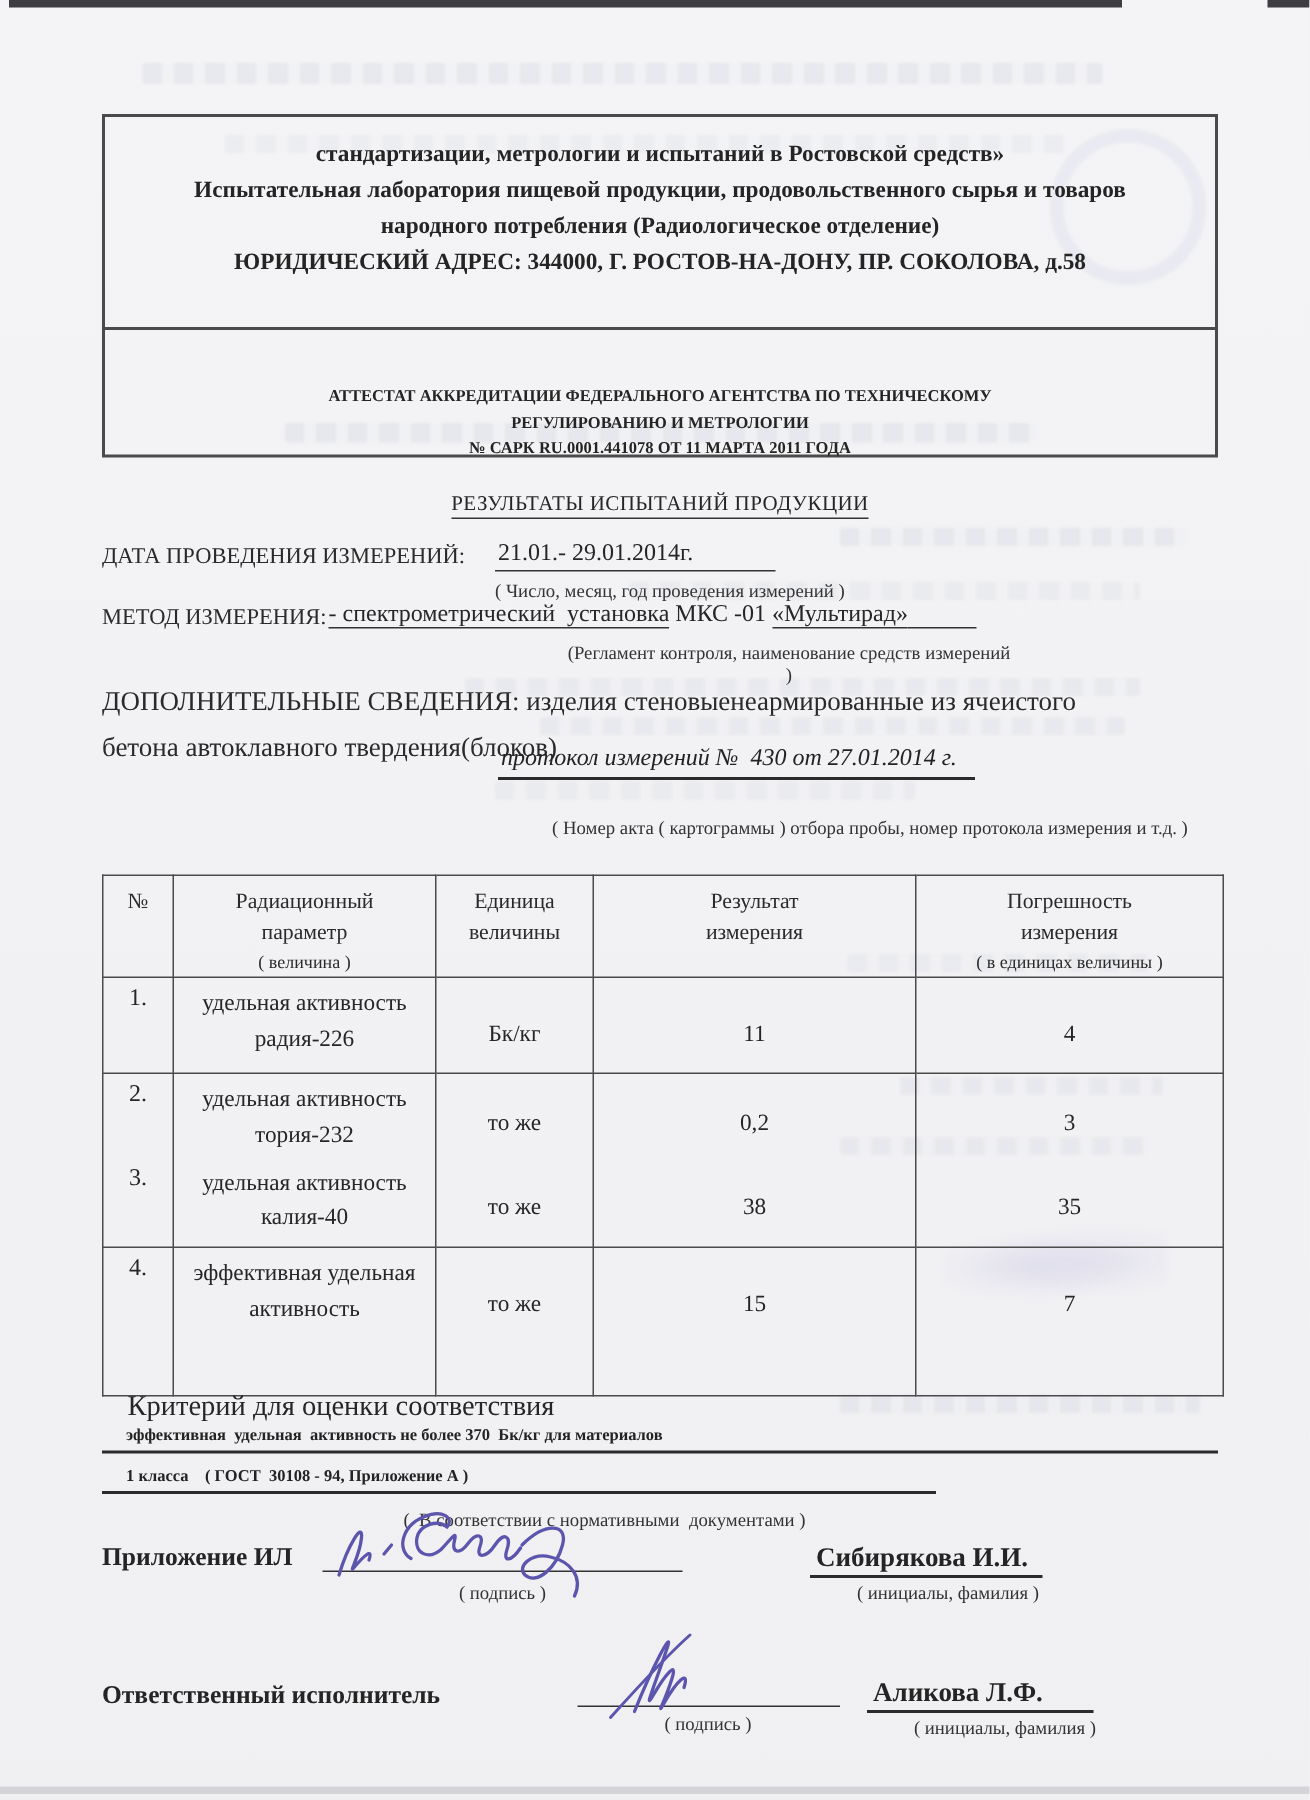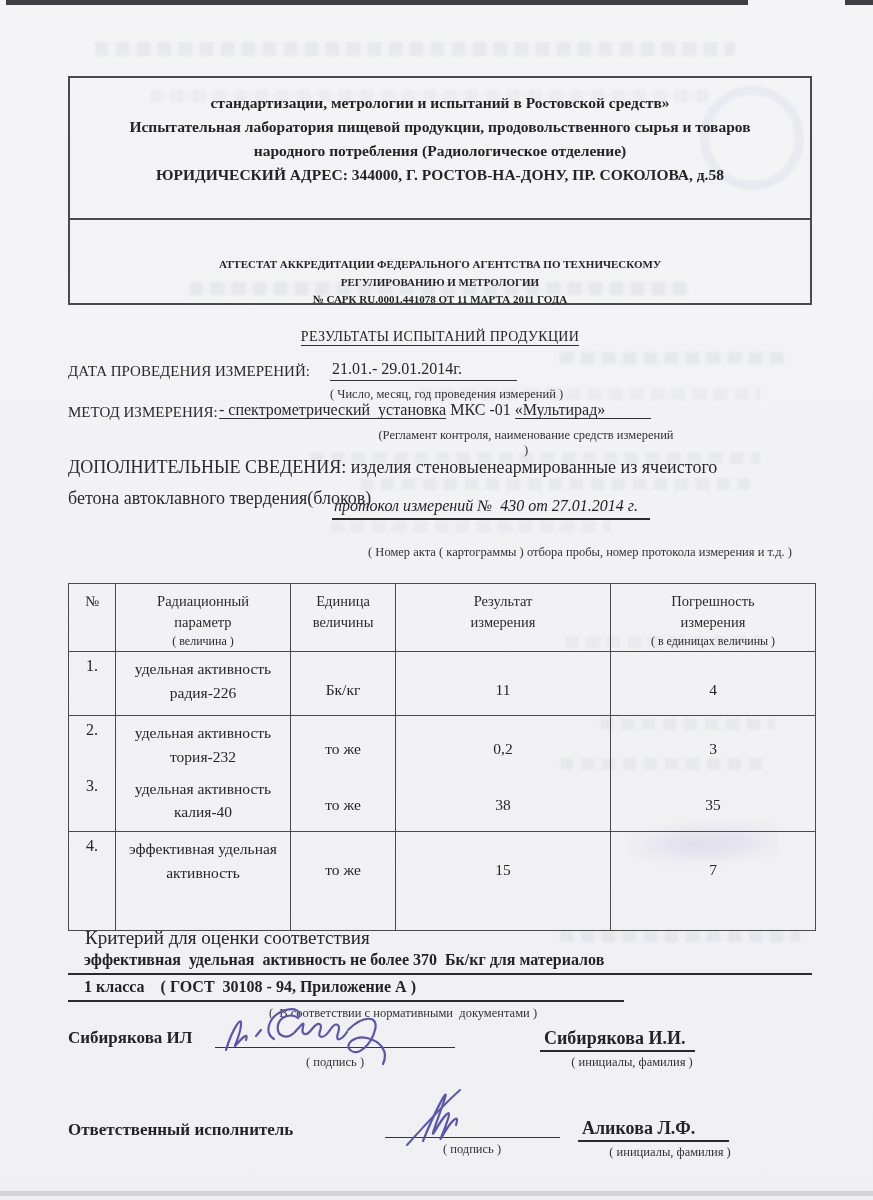--- a/index.html
+++ b/index.html
@@ -64,21 +64,21 @@
   .th-small{font-size:12px;}
   tr.hdr{height:58px;}
   tr.r1{height:64px;} tr.r2{height:56px;} tr.r3{height:60px;} tr.r4{height:99px;}
   tr.r2 td{border-bottom:none;} tr.r3 td{border-top:none;}
   td.num{vertical-align:top;padding-top:5px;text-align:center;font-size:16px;}
   td.param{vertical-align:top;padding-top:5px;text-align:center;font-size:15.5px;line-height:1.5;}
   td.val{vertical-align:top;padding-top:29px;text-align:center;font-size:15.5px;}
   tr.r2 td.val, tr.r3 td.val{padding-top:24px;}
   
   .criteria-label{position:absolute;left:85px;top:927px;font-size:19px;color:#262626;}
-  .criteria-line{position:absolute;font-weight:bold;font-size:16px;color:#232323;
+  .criteria-line{position:absolute;font-weight:bold;font-size:11px;color:#232323;
     border-bottom:2px solid #2b2b2b;padding:0 0 4px 16px;box-sizing:border-box;}
   .criteria-line1{left:68px;top:951px;width:744px;}
   .criteria-line2{left:68px;top:978px;width:556px;}
   
   .sig-role{position:absolute;font-weight:bold;font-size:17px;color:#242424;}
   .sig-line{position:absolute;border-bottom:1.6px solid #333;}
   .sig-name{position:absolute;font-weight:bold;font-size:18px;color:#242424;
     border-bottom:2px solid #2b2b2b;padding:0 10px 1px 4px;}
   .sig-svg{position:absolute;}
   .sig-svg path{fill:none;stroke-linecap:round;}
@@ -202,21 +202,21 @@
       <td class="val">7</td>
     </tr>
   </tbody>
     </table>
 
   <div class="criteria-label">Критерий для оценки соответствия</div>
   <div class="criteria-line criteria-line1 pre">эффективная  удельная  активность не более 370  Бк/кг для материалов</div>
   <div class="criteria-line criteria-line2 pre">1 класса    ( ГОСТ  30108 - 94, Приложение А )</div>
   <div class="small-caption pre" style="left:228px;top:1006px;width:350px;text-align:center;">(  В соответствии с нормативными  документами )</div>
 
-  <div class="sig-role" style="left:68px;top:1028px;">Сибирякова ИЛ</div>
+  <div class="sig-role" style="left:68px;top:1028px;">Приложение ИЛ</div>
   <div class="sig-line" style="left:215px;top:1025px;width:240px;height:22px;"></div>
   <svg class="sig-svg" style="left:208px;top:992px;" width="250" height="80" viewBox="0 0 250 80">
     <path d="M18,58 C24,38 34,22 33,33 C32,45 24,58 28,53 C34,46 41,39 38,48" stroke="#5b55ad" stroke-width="2.2"></path>
     <path d="M48,44 l5,-6" stroke="#5b55ad" stroke-width="2.2"></path>
     <path d="M66,47 C56,41 60,25 75,19 C87,14 95,20 90,26 C84,21 72,24 70,33 C68,44 78,48 86,41 C92,35 97,27 95,35 C93,43 98,45 104,37 C110,29 115,31 112,39 C109,47 116,47 122,38 C128,29 133,32 130,41 C127,50 133,49 139,40" stroke="#5b55ad" stroke-width="2.2"></path>
     <path d="M140,38 C155,23 171,23 167,38 C163,53 150,65 142,58 C136,52 147,43 159,46 C172,49 181,59 175,72" stroke="#5b55ad" stroke-width="2.2"></path>
   </svg>
   <div class="small-caption" style="left:250px;top:1055px;width:170px;text-align:center;">( подпись )</div>
   <div class="sig-name" style="left:540px;top:1028px;">Сибирякова И.И.</div>
   <div class="small-caption" style="left:532px;top:1055px;width:200px;text-align:center;">( инициалы, фамилия )</div>

